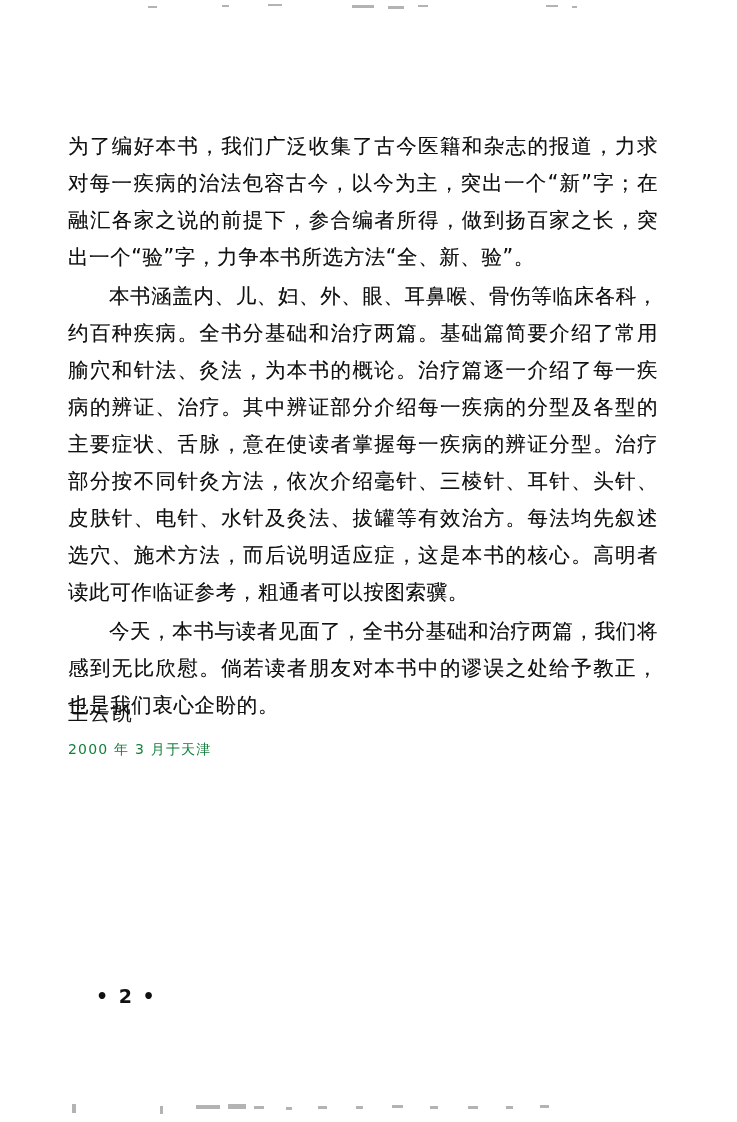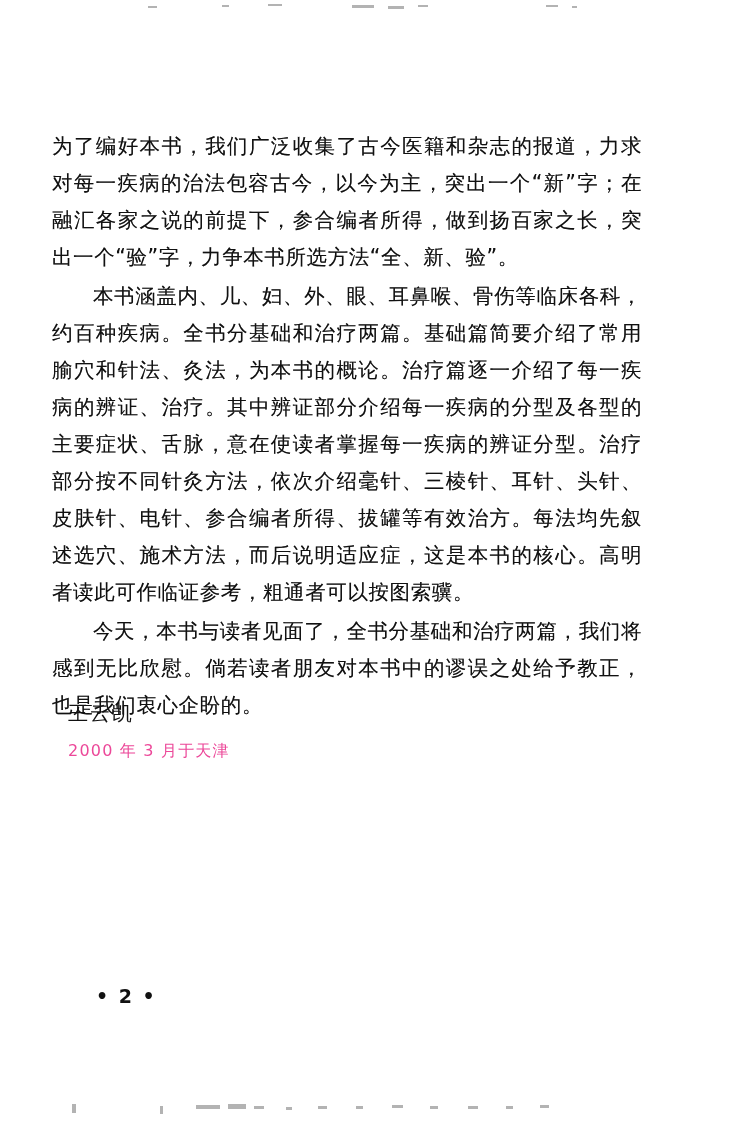--- a/index.html
+++ b/index.html
@@ -35,21 +35,21 @@
   .page {
     position: absolute;
     top: 0;
     left: 0;
     width: 737px;
     height: 1122px;
   }
 
   .content {
     position: absolute;
-    left: 52px;
+    left: 68px;
     top: 128px;
     width: 590px;
   }
 
   .para {
     font-size: 20.5px;
     line-height: 37px;
     letter-spacing: 0.6px;
     text-align: justify;
     text-justify: inter-character;
@@ -69,24 +69,24 @@
     width: 590px;
   }
   .sign-name {
     font-size: 20px;
     letter-spacing: 2px;
     margin: 0 60px 14px 0;
     color: #111111;
     font-weight: 500;
   }
   .sign-date {
-    font-size: 16px;
+    font-size: 14px;
     letter-spacing: 1.2px;
     margin: 0 8px 0 0;
-    color: #ec4899;
+    color: #15803d;
     font-weight: 500;
   }
 
   .page-number {
     position: absolute;
     left: 96px;
     top: 985px;
     font-size: 19px;
     letter-spacing: 2px;
     color: #111111;
@@ -104,21 +104,21 @@
     <span class="speck" style="left:268px; top:4px; width:14px; height:2px;"></span>
     <span class="speck" style="left:352px; top:5px; width:22px; height:3px;"></span>
     <span class="speck" style="left:388px; top:6px; width:16px; height:3px;"></span>
     <span class="speck" style="left:418px; top:5px; width:10px; height:2px;"></span>
     <span class="speck" style="left:546px; top:5px; width:12px; height:2px;"></span>
     <span class="speck" style="left:572px; top:6px; width:5px; height:2px;"></span>
   </div>
 
   <div class="content">
     <p class="para">为了编好本书，我们广泛收集了古今医籍和杂志的报道，力求对每一疾病的治法包容古今，以今为主，突出一个“新”字；在融汇各家之说的前提下，参合编者所得，做到扬百家之长，突出一个“验”字，力争本书所选方法“全、新、验”。</p>
-    <p class="para indent">本书涵盖内、儿、妇、外、眼、耳鼻喉、骨伤等临床各科，约百种疾病。全书分基础和治疗两篇。基础篇简要介绍了常用腧穴和针法、灸法，为本书的概论。治疗篇逐一介绍了每一疾病的辨证、治疗。其中辨证部分介绍每一疾病的分型及各型的主要症状、舌脉，意在使读者掌握每一疾病的辨证分型。治疗部分按不同针灸方法，依次介绍毫针、三棱针、耳针、头针、皮肤针、电针、参合编者所得、拔罐等有效治方。每法均先叙述选穴、施术方法，而后说明适应症，这是本书的核心。高明者读此可作临证参考，粗通者可以按图索骥。</p>
+    <p class="para indent">本书涵盖内、儿、妇、外、眼、耳鼻喉、骨伤等临床各科，约百种疾病。全书分基础和治疗两篇。基础篇简要介绍了常用腧穴和针法、灸法，为本书的概论。治疗篇逐一介绍了每一疾病的辨证、治疗。其中辨证部分介绍每一疾病的分型及各型的主要症状、舌脉，意在使读者掌握每一疾病的辨证分型。治疗部分按不同针灸方法，依次介绍毫针、三棱针、耳针、头针、皮肤针、电针、水针及灸法、拔罐等有效治方。每法均先叙述选穴、施术方法，而后说明适应症，这是本书的核心。高明者读此可作临证参考，粗通者可以按图索骥。</p>
     <p class="para indent">今天，本书与读者见面了，全书分基础和治疗两篇，我们将感到无比欣慰。倘若读者朋友对本书中的谬误之处给予教正，也是我们衷心企盼的。</p>
   </div>
 
   <div class="signature-block">
     <p class="sign-name">王云凯</p>
     <p class="sign-date">2000 年 3 月于天津</p>
   </div>
 
   <div class="page-number">• 2 •</div>
 

